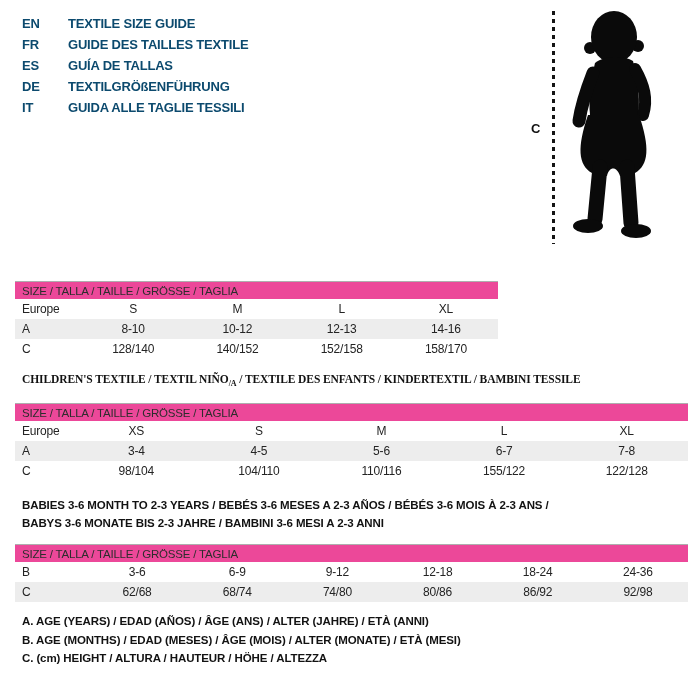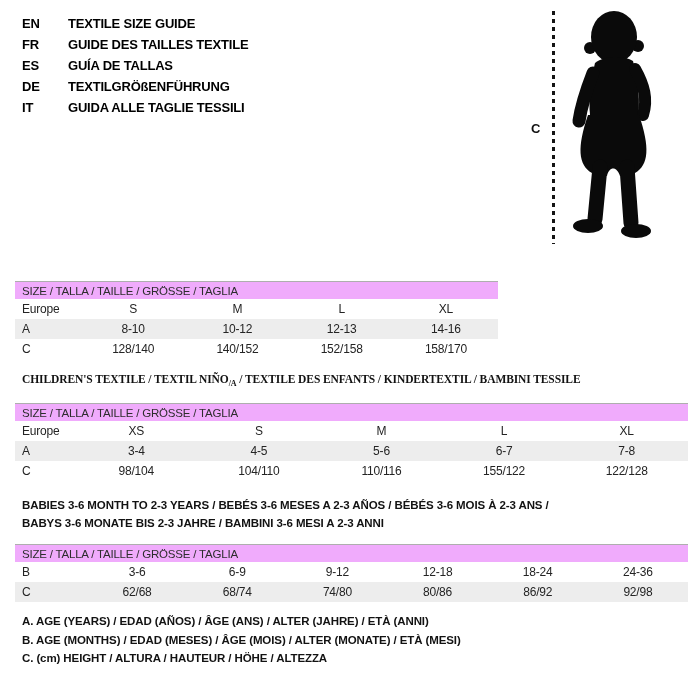--- a/index.html
+++ b/index.html
@@ -4,21 +4,21 @@
 <title>Textile Size Guide</title>
 <style>
   html,body { margin:0; padding:0; background:#ffffff; }
   .page {
     position:relative; width:700px; height:700px; background:#ffffff;
     font-family:"Liberation Sans", sans-serif; color:#1f1f1f; overflow:hidden;
   }
 
   
   .lang-block { position:absolute; left:22px; top:13px; }
-  .lang-row { display:flex; line-height:21px; font-size:13px; font-weight:bold; letter-spacing:-0.2px; color:#000000; }
+  .lang-row { display:flex; line-height:21px; font-size:13px; font-weight:bold; letter-spacing:-0.2px; color:#0c4a6e; }
   .lang-code { width:46px; }
 
   
   .height-label { position:absolute; left:531px; top:121px; font-size:13px; font-weight:bold; color:#111; }
   .height-line {
     position:absolute; left:552px; top:11px; width:3px; height:233px;
     background:repeating-linear-gradient(to bottom, #141414 0 4px, transparent 4px 8px);
   }
   .baby-svg { position:absolute; left:564px; top:7px; }
 
@@ -28,21 +28,21 @@
   .title-2 { top:373px;font-family:Liberation Serif, serif; }
   .title-3 { top:497px; line-height:17.5px; white-space:normal; width:660px; }
   .subscript { font-size:8px; vertical-align:-3px; }
 
   
   .size-table { position:absolute; left:15px; border-collapse:collapse; table-layout:fixed; font-size:12px; letter-spacing:-0.2px; color:#242424; }
   .table-1 { top:281px; width:483px; }
   .table-2 { top:403px; width:673px; }
   .table-3 { top:544px; width:673px; }
   .size-table th {
-    background:#f0abfc; font-weight:normal; text-align:left; font-size:11.5px;
+    background:#ec4899; font-weight:normal; text-align:left; font-size:11.5px;
     color:#2d2d2d; height:17px; padding:0 0 0 7px; letter-spacing:-0.2px;
     border-top:1px solid #aeaeae;
     margin-left:30px;
   }
   .size-table td { height:20px; text-align:center; padding:0; white-space:nowrap; }
   .size-table td.rowlabel { text-align:left; padding-left:7px; }
   .size-table tr.alt td { background:#ededed; }
   .lblcol1 { width:66px; } .lblcol2 { width:60px; } .lblcol3 { width:72px; }
 
   

